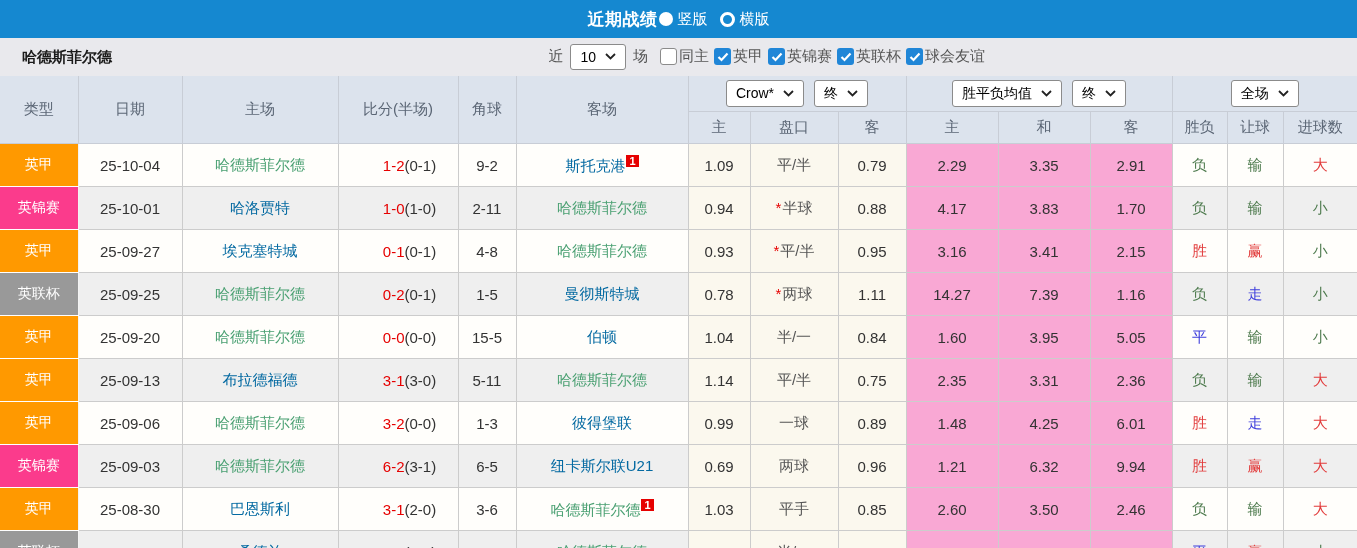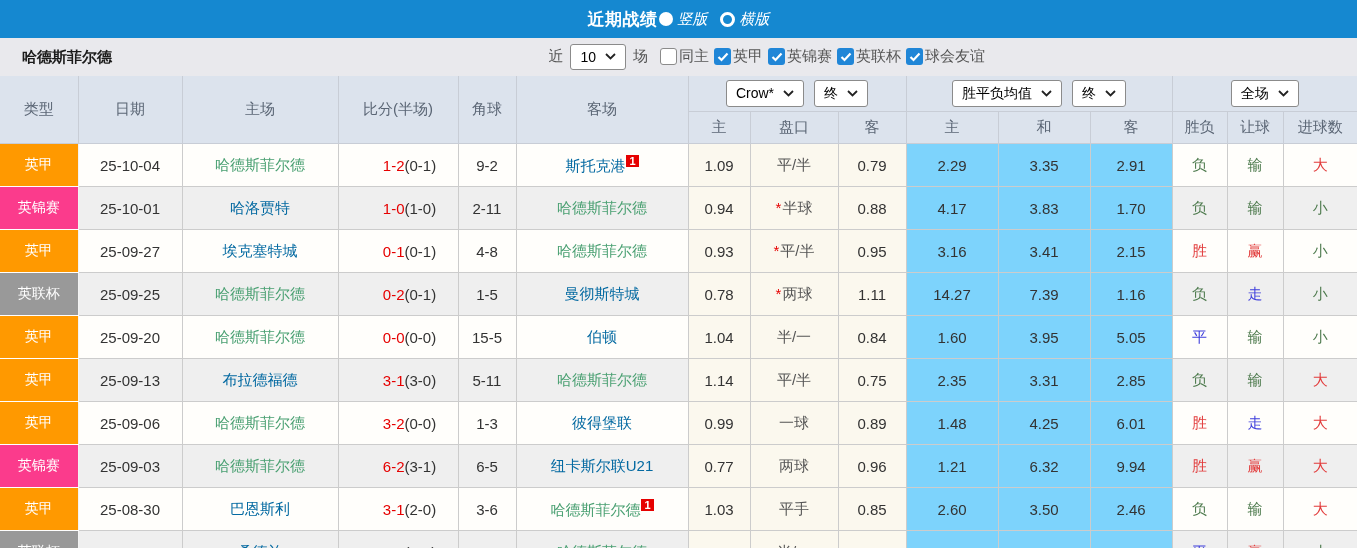--- a/index.html
+++ b/index.html
@@ -2,21 +2,21 @@
 <html><head>
 <meta charset="utf-8">
 <style>
   html,body{margin:0;padding:0;background:#fff;width:1357px;height:548px;overflow:hidden;
     font-family:"Liberation Sans","DejaVu Sans",sans-serif;}
   .page{width:1357px;height:548px;}
 
   
   .topbar{height:38px;background:#1588d0;display:flex;align-items:center;justify-content:center;}
   .topbar-title{color:#fff;font-weight:bold;font-size:17px;letter-spacing:.5px;text-align:right;}
-  .radio-group{display:inline-flex;align-items:flex-end;margin-left:1px;font-style:italic;}
+  .radio-group{display:inline-flex;align-items:flex-end;margin-left:1px;}
   .radio-option{display:inline-flex;align-items:center;cursor:pointer;}
   .radio-option + .radio-option{margin-left:12px;}
   .radio{display:inline-block;border-radius:50%;box-sizing:border-box;}
   .radio.selected{width:14px;height:14px;background:#fff;}
   .radio.unselected{width:15px;height:15px;border:3px solid #fff;background:transparent;}
   .radio-label{color:#fff;font-size:15px;margin-left:5px;}
 
   
   .filterbar{height:38px;background:#e9e9ed;display:flex;align-items:center;font-size:15px;color:#555;}
   .team-name{font-weight:bold;color:#1b1b1b;margin-left:22px;font-size:15px;}
@@ -45,21 +45,21 @@
   .sel-cell{padding:2px 0;}
   .sel-cell .select-box{margin:0 5px;}
 
   tbody td{height:40px;font-size:15px;color:#333;border:1px solid #ccc;}
   tbody td:first-child{border-left:none;}
   tbody td:last-child{border-right:none;}
   tbody tr:last-child td{border-bottom:none;}
   tr.odd{background:#fffefb;}
   tr.even{background:#efefef;}
   td.bg-odds{background:#fbf8ee;}
-  td.bg-avg{background:#7dd3fc;}
+  td.bg-avg{background:#f9a8d4;}
   td.cell-type{color:#fff;font-size:14px;border-bottom:1px solid #fff;border-right:1px solid #f3f3f3;}
   .team{cursor:pointer;color:#0369a1;}
   .team.green{color:#4aa072;}
   .ft{color:#e60000;margin-left:23px;}
   .ht{color:#333;}
   sup.card{background:#e60000;color:#fff;font-size:11px;line-height:1.25;padding:0 3px;
     margin-left:1px;font-weight:bold;}
   td.hcap{color:#555;}
   .star{color:#e60000;margin-right:1px;}
 </style>
@@ -298,21 +298,21 @@
           <td>25-09-13</td>
           <td><span class="team">布拉德福德</span></td>
           <td><span class="ft">3-1</span><span class="ht">(3-0)</span></td>
           <td>5-11</td>
           <td><span class="team green">哈德斯菲尔德</span></td>
           <td class="bg-odds">1.14</td>
           <td class="bg-odds hcap"><span>平/半</span></td>
           <td class="bg-odds">0.75</td>
           <td class="bg-avg">2.35</td>
           <td class="bg-avg">3.31</td>
-          <td class="bg-avg">2.85</td>
+          <td class="bg-avg">2.36</td>
           <td style="color: rgb(77, 122, 77);">负</td>
           <td style="color: rgb(77, 122, 77);">输</td>
           <td style="color: rgb(226, 60, 60);">大</td>
         </tr>
         <tr class="odd">
           <td class="cell-type" style="background: rgb(255, 153, 0);">英甲</td>
           <td>25-09-06</td>
           <td><span class="team green">哈德斯菲尔德</span></td>
           <td><span class="ft">3-2</span><span class="ht">(0-0)</span></td>
           <td>1-3</td>
@@ -327,21 +327,21 @@
           <td style="color: rgb(60, 60, 220);">走</td>
           <td style="color: rgb(226, 60, 60);">大</td>
         </tr>
         <tr class="even">
           <td class="cell-type" style="background: rgb(251, 59, 140);">英锦赛</td>
           <td>25-09-03</td>
           <td><span class="team green">哈德斯菲尔德</span></td>
           <td><span class="ft">6-2</span><span class="ht">(3-1)</span></td>
           <td>6-5</td>
           <td><span class="team">纽卡斯尔联U21</span></td>
-          <td class="bg-odds">0.77</td>
+          <td class="bg-odds">0.69</td>
           <td class="bg-odds hcap"><span>两球</span></td>
           <td class="bg-odds">0.96</td>
           <td class="bg-avg">1.21</td>
           <td class="bg-avg">6.32</td>
           <td class="bg-avg">9.94</td>
           <td style="color: rgb(226, 60, 60);">胜</td>
           <td style="color: rgb(226, 60, 60);">赢</td>
           <td style="color: rgb(226, 60, 60);">大</td>
         </tr>
         <tr class="odd">

